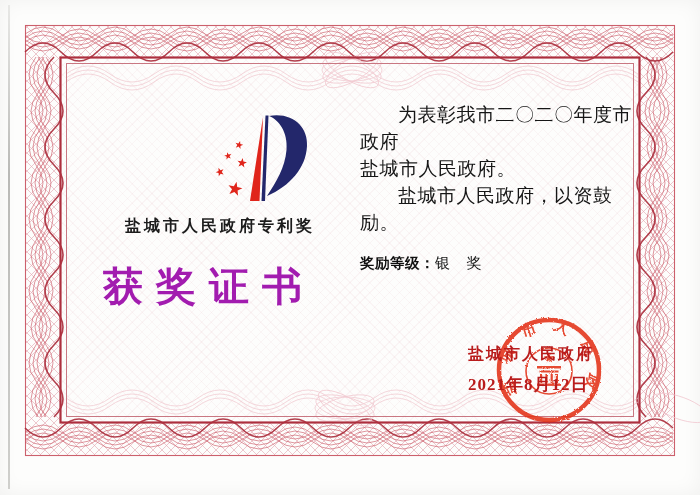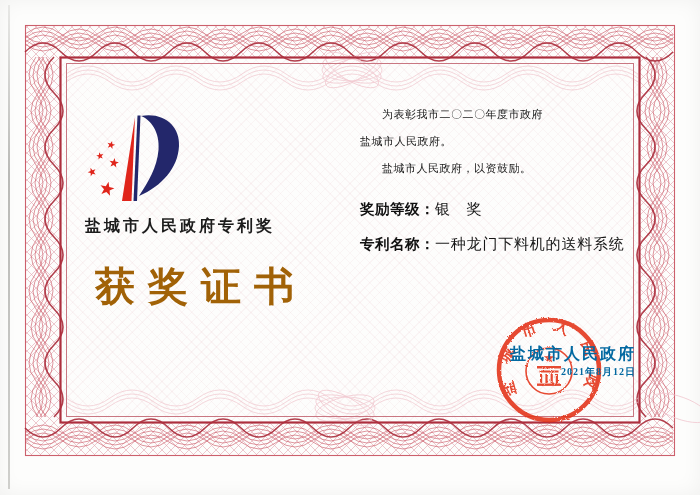--- a/index.html
+++ b/index.html
@@ -8,37 +8,37 @@
   .photo{position:relative;width:700px;height:495px;background:#fdfdfc;
          box-shadow:inset 0 0 20px rgba(0,0,0,.05);}
   .photo .paper-edge{position:absolute;left:8px;top:5px;bottom:6px;width:2px;
          background:linear-gradient(#e8e8e6,#b9b9b6 35%,#cfcfcc);}
   .interior-texture{position:absolute;left:62px;top:59px;width:576px;height:362px;
          background:
            repeating-linear-gradient(45deg, rgba(214,130,146,.07) 0 1px, transparent 1px 7px),
            repeating-linear-gradient(-45deg, rgba(214,130,146,.07) 0 1px, transparent 1px 7px);
          z-index:0;}
   svg.border-svg{position:absolute;left:0;top:0;z-index:1;}
-  #left-col{position:absolute;left:85px;top:112px;width:230px;text-align:left;z-index:2;}
+  #left-col{position:absolute;left:85px;top:112px;width:230px;text-align:right;z-index:2;}
   #logo{display:inline-block;}
   .award-title{margin-top:8px;font-size:16px;font-weight:600;letter-spacing:3px;
                color:#1c1c1c;white-space:nowrap;}
   .cert-title{margin-top:22px;font-size:40px;font-weight:700;letter-spacing:13px;
-              color:#a16207;white-space:nowrap;margin-left:10px;}
+              color:#a21caf;white-space:nowrap;margin-left:10px;}
   #right-col{position:absolute;left:360px;top:101px;width:288px;color:#161616;z-index:2;}
-  .para-line{font-size:11px;line-height:27px;letter-spacing:.5px;}
+  .para-line{font-size:19px;line-height:27px;letter-spacing:.5px;}
   .para-line.indent{text-indent:2em;}
   .fields{margin-top:18px;}
   .field{margin-top:16px;white-space:nowrap;}
   .field-label{font-weight:700;font-size:14.5px;letter-spacing:.5px;color:#101010;}
   .field-value{font-size:15px;letter-spacing:.8px;}
   #seal{position:absolute;left:493px;top:314px;z-index:3;}
-  #sign-block{position:absolute;left:468px;top:344px;width:168px;text-align:right;z-index:4;color:#0369a1;}
+  #sign-block{position:absolute;left:468px;top:344px;width:168px;text-align:left;z-index:4;color:#b91c1c;}
   .issuer{font-size:16px;font-weight:700;letter-spacing:2px;white-space:nowrap;}
-  .date{font-size:10px;font-weight:700;letter-spacing:1px;white-space:nowrap;}
+  .date{font-size:17px;font-weight:700;margin-top:8px;letter-spacing:1px;white-space:nowrap;}
 </style>
 </head>
 <body>
 
 <div class="photo">
   <div class="paper-edge"></div>
   <div class="interior-texture"></div>
 
   <svg class="border-svg" width="700" height="495" viewBox="0 0 700 495">
     <defs>
@@ -137,23 +137,20 @@
   </div>
 
   <div id="right-col">
     <div class="para-line indent">为表彰我市二〇二〇年度市政府</div>
     <div class="para-line">盐城市人民政府。</div>
     <div class="para-line indent">盐城市人民政府，以资鼓励。</div>
     <div class="fields">
       <div class="field">
         <span class="field-label">奖励等级：</span><span class="field-value">银　奖</span>
       </div>
-      <div class="field">
-        <span class="field-label">专利名称：</span><span class="field-value">一种龙门下料机的送料系统</span>
-      </div>
     </div>
   </div>
 
   <svg id="seal" width="112" height="112" viewBox="-56 -56 112 112">
     <defs>
       <filter id="stampRough" x="-20%" y="-20%" width="140%" height="140%">
         <feTurbulence type="fractalNoise" baseFrequency="0.55" numOctaves="2" result="n"></feTurbulence>
         <feDisplacementMap in="SourceGraphic" in2="n" scale="2.5"></feDisplacementMap>
       </filter>
       <path id="sealArc" d="M -27,28 A 39 39 0 1 1 27,28" fill="none"></path>

